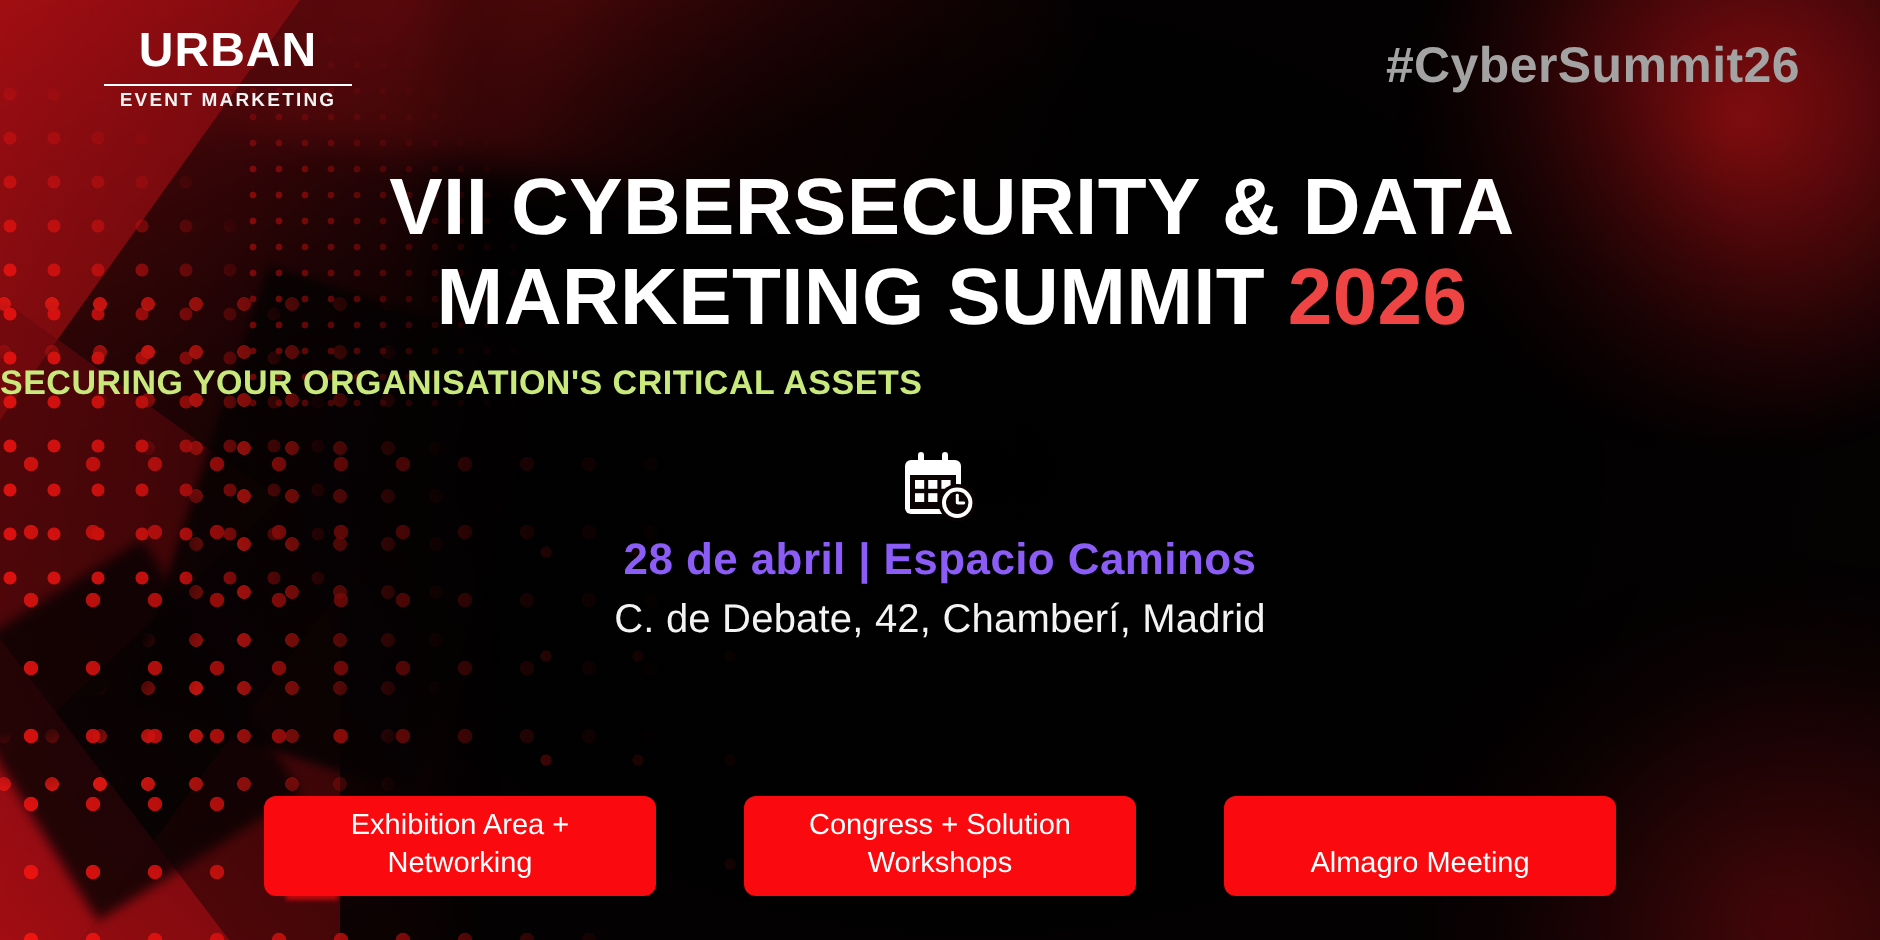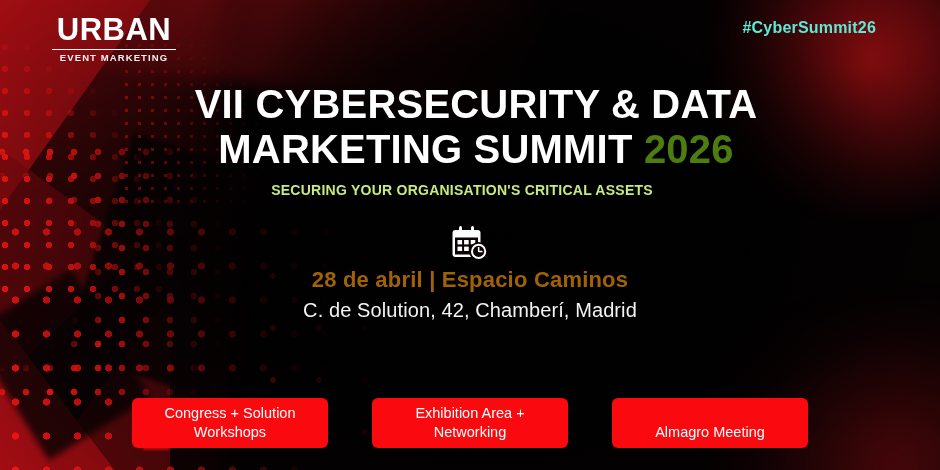--- a/index.html
+++ b/index.html
@@ -169,21 +169,21 @@
 
   
   .logo {
     position: absolute;
     top: 14px; left: 52px;
     width: 124px;
     text-align: center;
     color: #fff;
   }
   .logo-word {
-    font-size: 31px;
+    font-size: 24px;
     font-weight: 700;
     letter-spacing: 0.5px;
     line-height: 1;
     color: #ffffff;
   }
   .logo-rule {
     height: 1px;
     background: #ffffff;
     margin: 4px 0 3px 0;
     width: 100%;
@@ -192,48 +192,48 @@
     font-size: 9.5px;
     font-weight: 700;
     letter-spacing: 1.1px;
     color: #f2f2f2;
     line-height: 1;
   }
 
   
   .hashtag {
     position: absolute;
-    top: 19px; right: 64px;
-    font-size: 16px;
-    font-weight: 700;
-    color: #5eead4;
+    top: 19px; right: 40px;
+    font-size: 25px;
+    font-weight: 700;
+    color: #a3a3a3;
     letter-spacing: 0.2px;
   }
 
   
   .headline {
     position: absolute;
     top: 82px; left: 12px; right: 0;
     text-align: center;
   }
   .headline-line {
     font-size: 40px;
     font-weight: 700;
     color: #ffffff;
     letter-spacing: 0.2px;
     line-height: 1.12;
     white-space: nowrap;
   }
-  .year { color: #4d7c0f; }
+  .year { color: #ef4444; }
 
   .subtitle {
     position: absolute;
     top: 182px; left: 0; right: 16px;
-    text-align: center;
-    font-size: 14px;
+    text-align: left;
+    font-size: 17px;
     font-weight: 700;
     letter-spacing: 0.25px;
     color: #cae97c;
   }
 
   
   .icon-wrap {
     position: absolute;
     top: 226px; left: 0; right: 0;
     display: flex;
@@ -243,21 +243,21 @@
 
   
   .venue {
     position: absolute;
     top: 266px; left: 0; right: 0;
     text-align: center;
   }
   .venue-main {
     font-size: 22px;
     font-weight: 700;
-    color: #a16207;
+    color: #8b5cf6;
     line-height: 1.25;
     letter-spacing: 0.2px;
   }
   .venue-addr {
     margin-top: 5px;
     font-size: 20px;
     font-weight: 400;
     color: #f3f3f3;
     letter-spacing: 0.1px;
   }
@@ -352,38 +352,38 @@
         <circle cx="28.6" cy="25.4" r="9.4" fill="#0a0203"></circle>
         <circle cx="28.6" cy="25.4" r="7.6" fill="#ffffff"></circle>
         <circle cx="28.6" cy="25.4" r="5.6" fill="#0a0203"></circle>
         <rect x="27.9" y="20.9" width="1.5" height="5.2" rx="0.7" fill="#ffffff"></rect>
         <rect x="28.3" y="24.7" width="4.3" height="1.5" rx="0.7" fill="#ffffff"></rect>
       </svg>
     </div>
 
     <div class="venue">
       <div class="venue-main">28 de abril | Espacio Caminos</div>
-      <div class="venue-addr">C. de Solution, 42, Chamberí, Madrid</div>
+      <div class="venue-addr">C. de Debate, 42, Chamberí, Madrid</div>
     </div>
 
     <div class="pills">
+      <button class="pill">
+        <span>
+          <span>Exhibition Area +</span><br>
+          <span>Networking</span>
+        </span>
+      </button>
       <button class="pill">
         <span>
           <span>Congress + Solution</span><br>
           <span>Workshops</span>
         </span>
       </button>
       <button class="pill">
         <span>
-          <span>Exhibition Area +</span><br>
-          <span>Networking</span>
-        </span>
-      </button>
-      <button class="pill">
-        <span>
           <br>
           <span>Almagro Meeting</span>
         </span>
       </button>
     </div>
 
   </div>
 </div>
 
 </body></html>

